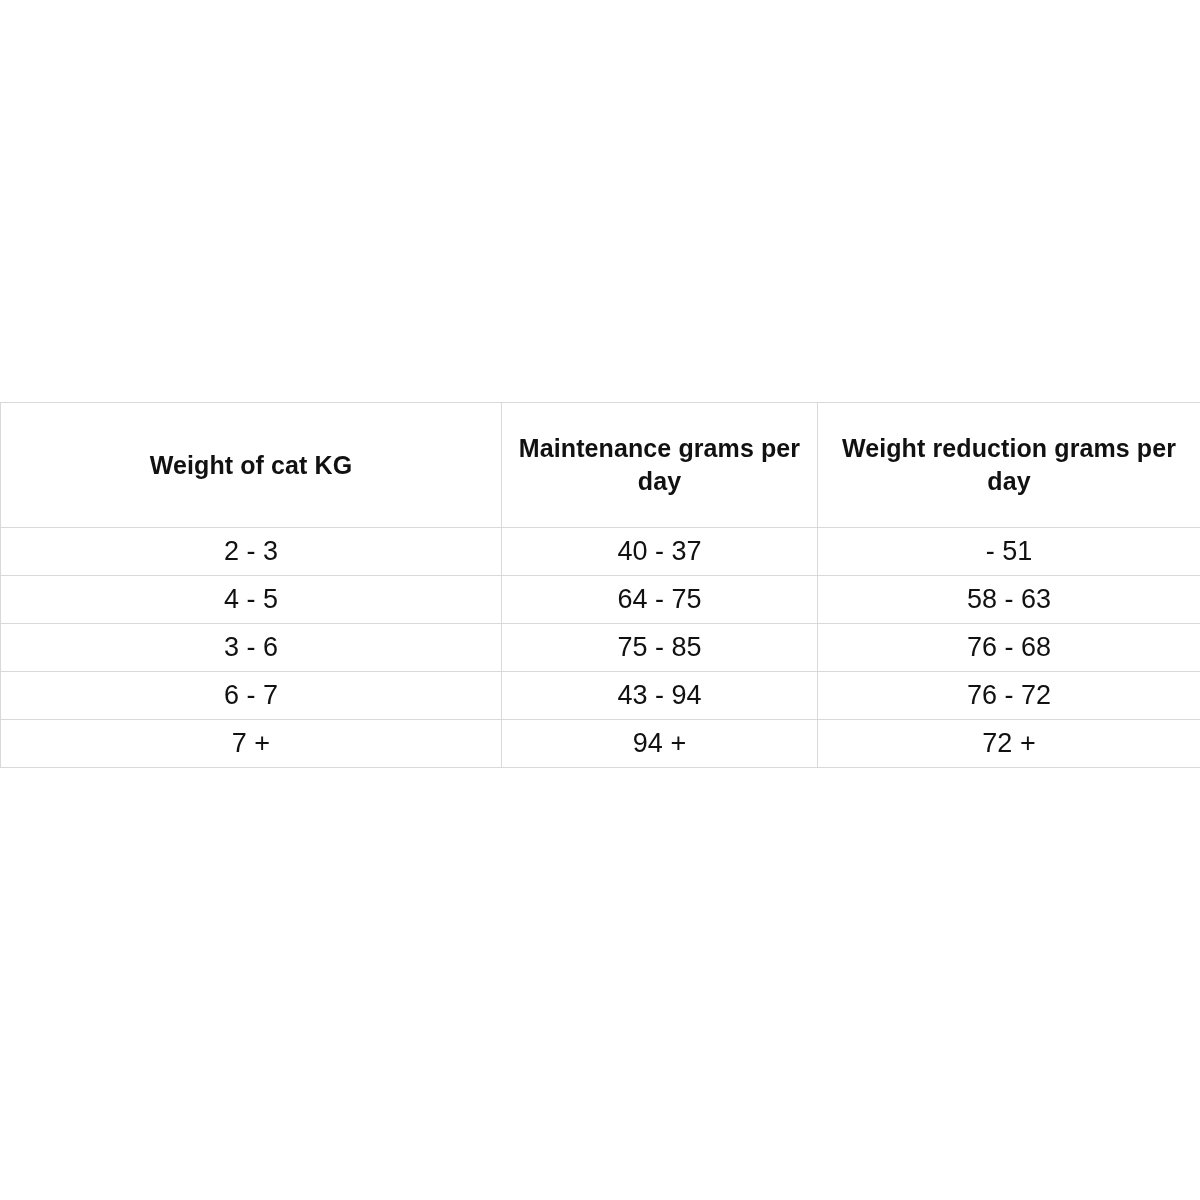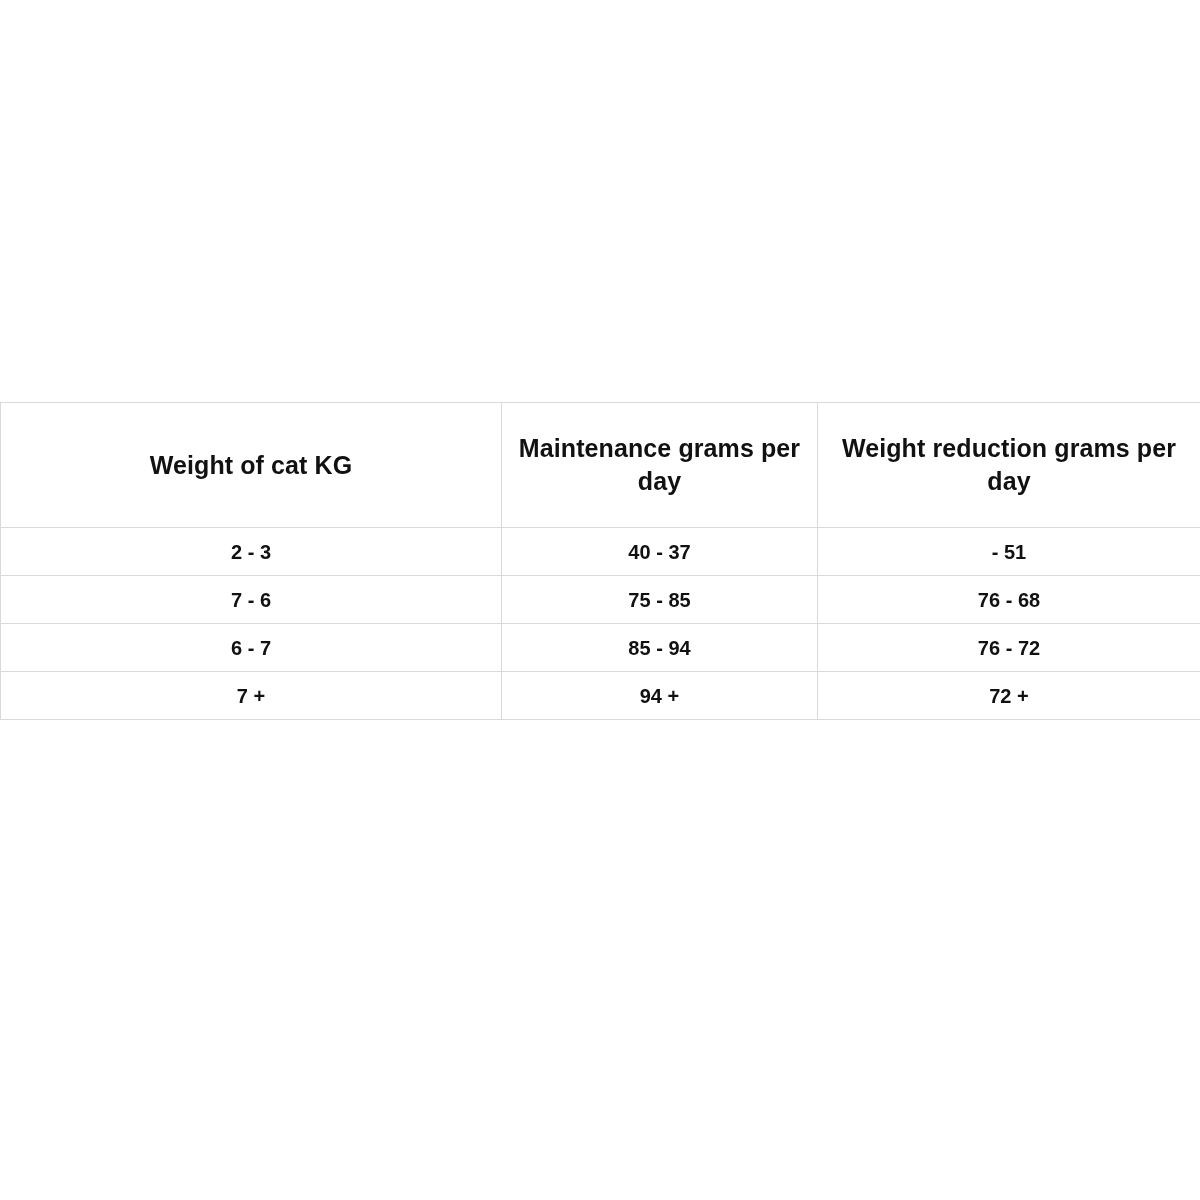--- a/index.html
+++ b/index.html
@@ -40,22 +40,22 @@
   table.feeding-table th {
     font-weight: bold;
     font-size: 25px;
     line-height: 1.32;
     height: 112px;
     padding: 6px 14px;
     letter-spacing: 0.1px;
   }
 
   table.feeding-table td {
-    font-weight: bold;
-    font-size: 20px;
+    font-weight: normal;
+    font-size: 27px;
     height: 47px;
     line-height: 1.2;
   }
 
   col.c1 { width: 501px; }
   col.c2 { width: 316px; }
   col.c3 { width: 383px; }
 </style>
 </head>
 <body>
@@ -74,27 +74,32 @@
         <th>Weight reduction grams per day</th>
       </tr>
     </thead>
     <tbody>
       <tr>
         <td>2 - 3</td>
         <td>40 - 37</td>
         <td>- 51</td>
       </tr>
       <tr>
-        <td>7 - 6</td>
+        <td>4 - 5</td>
+        <td>64 - 75</td>
+        <td>58 - 63</td>
+      </tr>
+      <tr>
+        <td>3 - 6</td>
         <td>75 - 85</td>
         <td>76 - 68</td>
       </tr>
       <tr>
         <td>6 - 7</td>
-        <td>85 - 94</td>
+        <td>43 - 94</td>
         <td>76 - 72</td>
       </tr>
       <tr>
         <td>7 +</td>
         <td>94 +</td>
         <td>72 +</td>
       </tr>
     </tbody>
   </table>
 </div>

